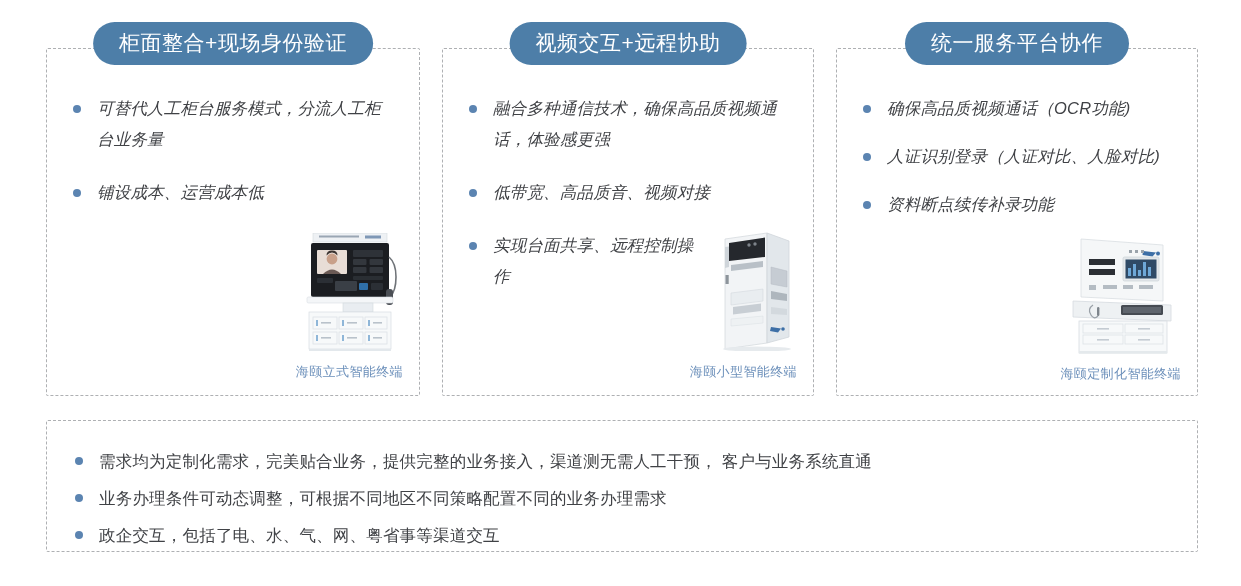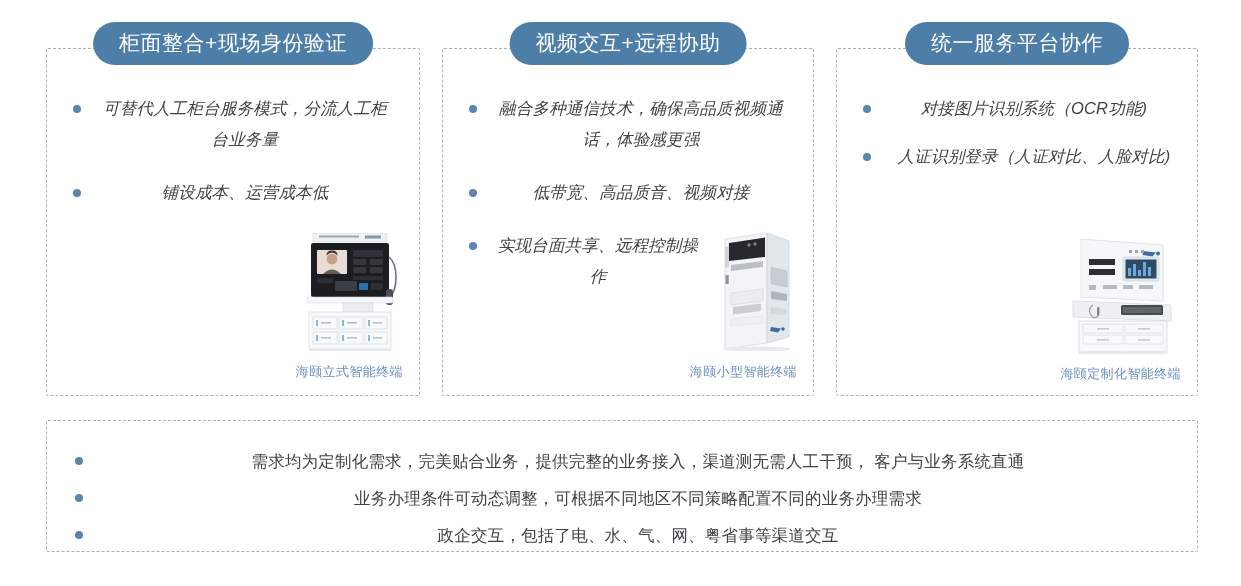--- a/index.html
+++ b/index.html
@@ -15,21 +15,20 @@
     color: #3c4043;
     overflow: hidden;
     position: relative;
   }
 
   .page {
     position: absolute;
     left: 0; top: 0;
     width: 1231px;
     height: 586px;
-    text-align: center;
   }
 
   
   .columns {
     position: absolute;
     left: 46px;
     top: 48px;
     width: 1152px;
     height: 348px;
     display: flex;
@@ -275,24 +274,27 @@
         </svg>
       </div>
       <div class="device-caption">海颐小型智能终端</div>
     </div>
 
     <div class="panel panel-col-3">
       <div class="pill">统一服务平台协作</div>
       <div class="panel-body">
         <ul class="bullets">
           <li style="margin-bottom:17px">
-              <span class="wrap-a">对接图片识别系统（OCR功能)</span>
+              <span class="wrap-a">确保高品质视频通话（OCR功能)</span>
             </li>
           <li style="margin-bottom:17px">
               <span class="wrap-a">人证识别登录（人证对比、人脸对比)</span>
+            </li>
+          <li style="margin-bottom:17px">
+              <span class="wrap-a">资料断点续传补录功能</span>
             </li>
         </ul>
       </div>
 
       <div class="device" style="bottom:36px; right:18px;">
         <svg class="kiosk3" viewBox="0 0 120 120" xmlns="http://www.w3.org/2000/svg">
 
           <polygon points="22,4 104,10 104,66 22,62" fill="#f5f7f8" stroke="#d9dee2" stroke-width="0.8"></polygon>
 
           <path d="M84 16 l13 1.5 l-3.5 4 l-10 -1.5 z" fill="#3d6fa6"></path>

